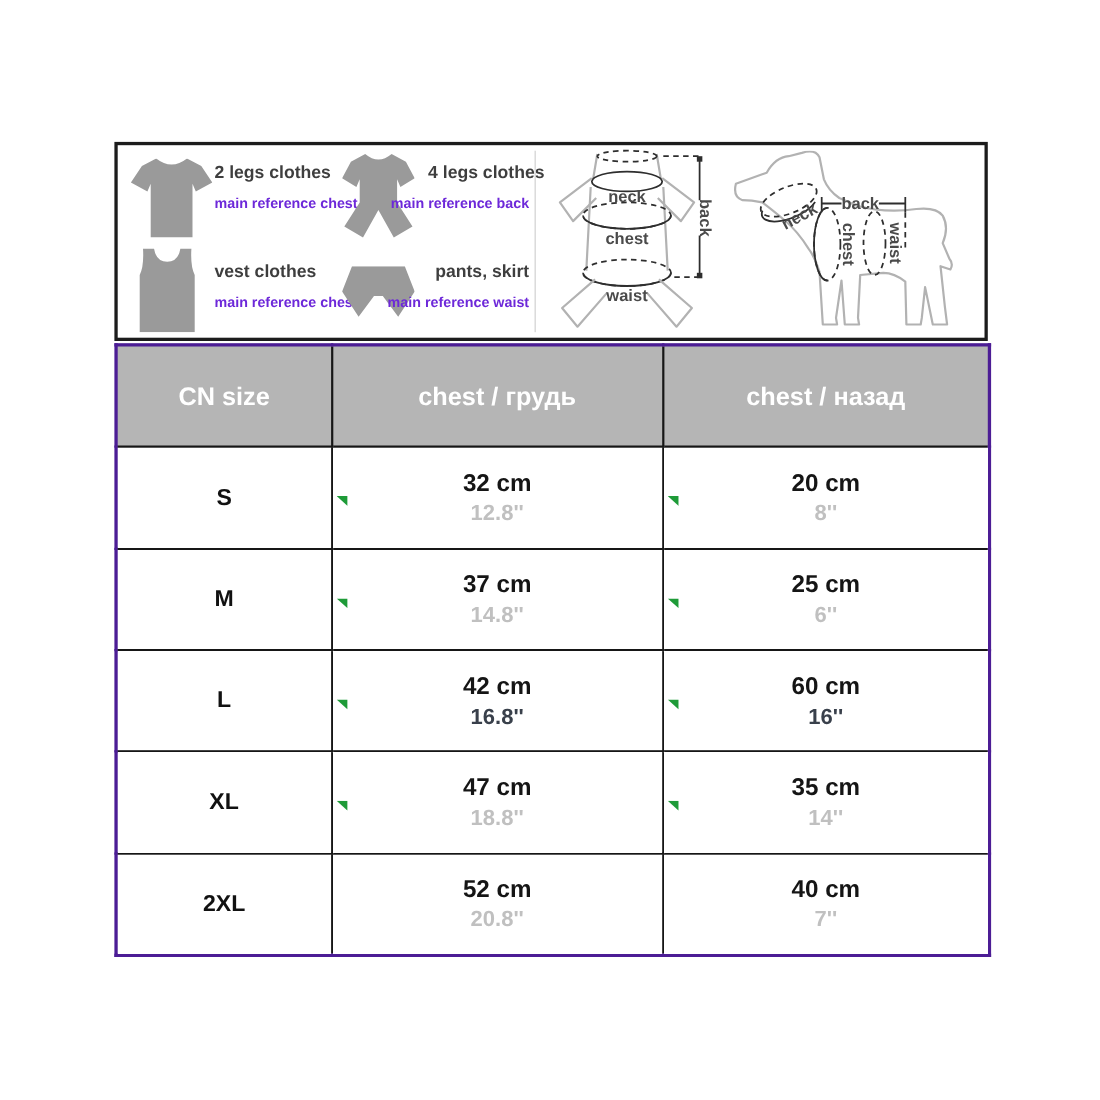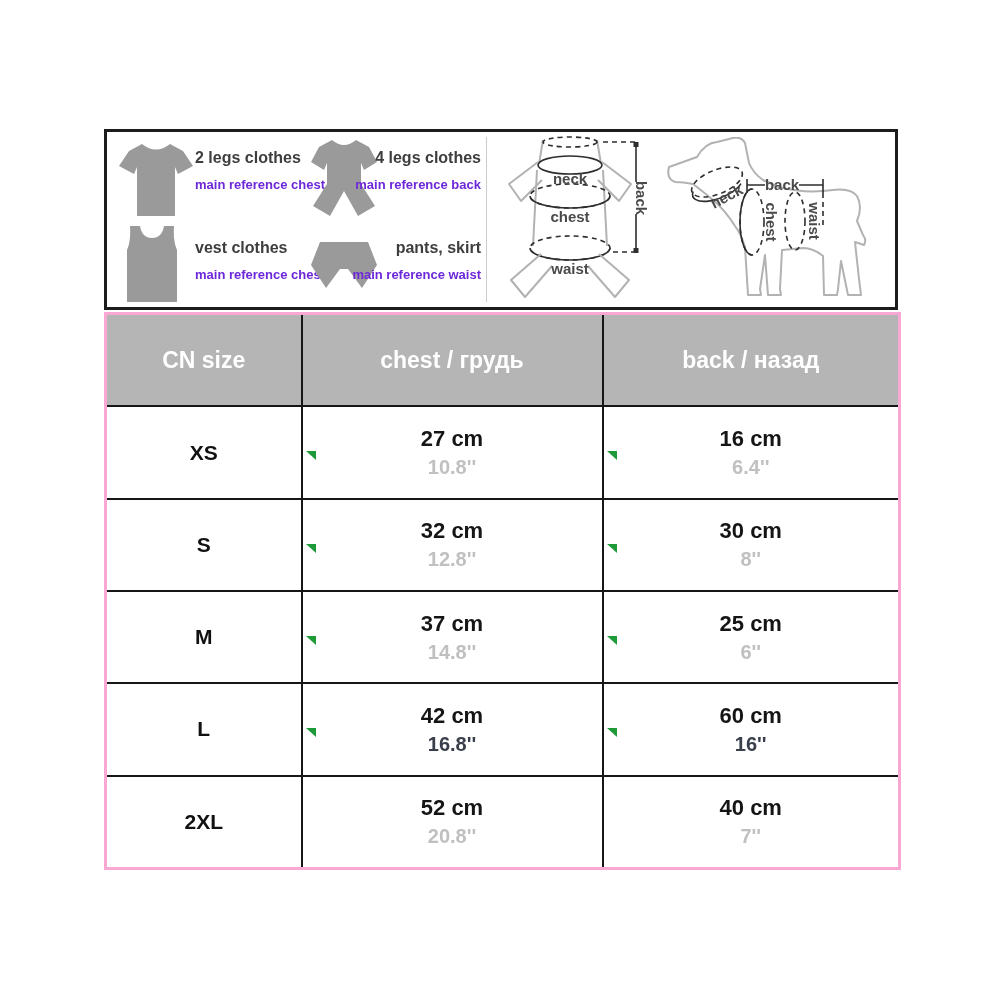--- a/index.html
+++ b/index.html
@@ -19,21 +19,21 @@
 
   .diagram-label{font-weight:bold;fill:#4a4a4a;font-size:15px;
                  font-family:"Liberation Sans",sans-serif;}
   .outline{fill:none;stroke:#b2b2b2;stroke-width:2;stroke-linejoin:round;}
   .meas{fill:none;stroke:#2e2e2e;stroke-width:1.6;}
   .meas-d{fill:none;stroke:#2e2e2e;stroke-width:1.6;stroke-dasharray:5 4;}
 
   
   .size-table{position:absolute;left:104px;top:312px;width:794px;height:558px;
               border-collapse:collapse;table-layout:fixed;box-sizing:border-box;
-              border:3px solid #f9a8d4;}
+              border:3px solid #4c1d95;}
   .size-table td,.size-table th{border:2px solid #161616;padding:0;}
   .size-table th{background:#b5b5b5;color:#ffffff;font-size:23px;font-weight:bold;height:78px;}
   .size-table td{height:78px;background:#ffffff;position:relative;}
   .size-cell{text-align:center;font-size:21px;font-weight:bold;color:#111111;}
   .val-cell .stack{display:flex;flex-direction:column;align-items:center;justify-content:center;
                    height:100%;gap:7px;}
   .cm{font-size:22px;font-weight:bold;color:#151515;line-height:1;}
   .in{font-size:20px;font-weight:bold;color:#c0c0c0;line-height:1;}
   .in-dark{color:#39404b;}
   .flag{position:absolute;left:3px;top:44px;width:10px;height:9px;}
@@ -51,21 +51,21 @@
       </svg>
     </div>
     <div class="txt-abs legend-title" style="left:88px;top:17px;">2 legs clothes</div>
     <div class="txt-abs legend-sub" style="left:88px;top:45px;">main reference chest</div>
 
     <div class="legend-item legend-icon" style="left:204px;top:6px;">
       <svg width="66" height="88" viewBox="0 0 66 88">
         <path fill="#9a9a9a" d="M21,2 Q33,12 45,2 L58,9 L66,24 L53,32 L50,25 L50,46 L64,68 L47,78 L33,53 L19,78 L2,68 L16,46 L16,25 L13,32 L0,24 L8,9 Z"></path>
       </svg>
     </div>
-    <div class="txt-abs legend-title ra" style="right:414px;top:17px;">4 legs clothes</div>
+    <div class="txt-abs legend-title ra" style="right:400px;top:17px;">4 legs clothes</div>
     <div class="txt-abs legend-sub ra" style="right:414px;top:45px;">main reference back</div>
 
     <div class="legend-item legend-icon" style="left:16px;top:94px;">
       <svg width="58" height="76" viewBox="0 0 58 76">
         <path fill="#9a9a9a" d="M7,0 L17,0 Q19,12 29,12 Q39,12 41,0 L51,0 Q50,16 54,24 L54,76 L4,76 L4,24 Q8,16 7,0 Z"></path>
       </svg>
     </div>
     <div class="txt-abs legend-title" style="left:88px;top:107px;">vest clothes</div>
     <div class="txt-abs legend-sub" style="left:88px;top:135px;">main reference chest</div>
 
@@ -142,62 +142,41 @@
   <table class="size-table">
     <colgroup>
         <col style="width:196px">
         <col style="width:301px">
         <col style="width:297px">
       </colgroup>
     <tbody>
         <tr>
       <th>CN size</th>
       <th>chest  / грудь</th>
-      <th>back / назад</th>
-    </tr>
-
-    <tr>
-      <td class="size-cell">XS</td>
-      <td class="val-cell">
-        <svg class="flag" viewBox="0 0 10 9">
-              <polygon points="0,0 10,0 10,9" fill="#1e9b38"></polygon>
-            </svg>
-        <div class="stack">
-              <span class="cm">27 cm</span>
-              <span class="in">10.8''</span>
-            </div>
-      </td>
-      <td class="val-cell">
-        <svg class="flag" viewBox="0 0 10 9">
-              <polygon points="0,0 10,0 10,9" fill="#1e9b38"></polygon>
-            </svg>
-        <div class="stack">
-              <span class="cm">16 cm</span>
-              <span class="in">6.4''</span>
-            </div>
-      </td>
-    </tr>
+      <th>chest / назад</th>
+    </tr>
+
 
     <tr>
       <td class="size-cell">S</td>
       <td class="val-cell">
         <svg class="flag" viewBox="0 0 10 9">
               <polygon points="0,0 10,0 10,9" fill="#1e9b38"></polygon>
             </svg>
         <div class="stack">
               <span class="cm">32 cm</span>
               <span class="in">12.8''</span>
             </div>
       </td>
       <td class="val-cell">
         <svg class="flag" viewBox="0 0 10 9">
               <polygon points="0,0 10,0 10,9" fill="#1e9b38"></polygon>
             </svg>
         <div class="stack">
-              <span class="cm">30 cm</span>
+              <span class="cm">20 cm</span>
               <span class="in">8''</span>
             </div>
       </td>
     </tr>
 
     <tr>
       <td class="size-cell">M</td>
       <td class="val-cell">
         <svg class="flag" viewBox="0 0 10 9">
               <polygon points="0,0 10,0 10,9" fill="#1e9b38"></polygon>
@@ -233,20 +212,41 @@
         <svg class="flag" viewBox="0 0 10 9">
               <polygon points="0,0 10,0 10,9" fill="#1e9b38"></polygon>
             </svg>
         <div class="stack">
               <span class="cm">60 cm</span>
               <span class="in in-dark">16''</span>
             </div>
       </td>
     </tr>
 
+    <tr>
+      <td class="size-cell">XL</td>
+      <td class="val-cell">
+        <svg class="flag" viewBox="0 0 10 9">
+              <polygon points="0,0 10,0 10,9" fill="#1e9b38"></polygon>
+            </svg>
+        <div class="stack">
+              <span class="cm">47 cm</span>
+              <span class="in">18.8''</span>
+            </div>
+      </td>
+      <td class="val-cell">
+        <svg class="flag" viewBox="0 0 10 9">
+              <polygon points="0,0 10,0 10,9" fill="#1e9b38"></polygon>
+            </svg>
+        <div class="stack">
+              <span class="cm">35 cm</span>
+              <span class="in">14''</span>
+            </div>
+      </td>
+    </tr>
 
     <tr>
       <td class="size-cell">2XL</td>
       <td class="val-cell">
         <div class="stack">
               <span class="cm">52 cm</span>
               <span class="in">20.8''</span>
             </div>
       </td>
       <td class="val-cell">

